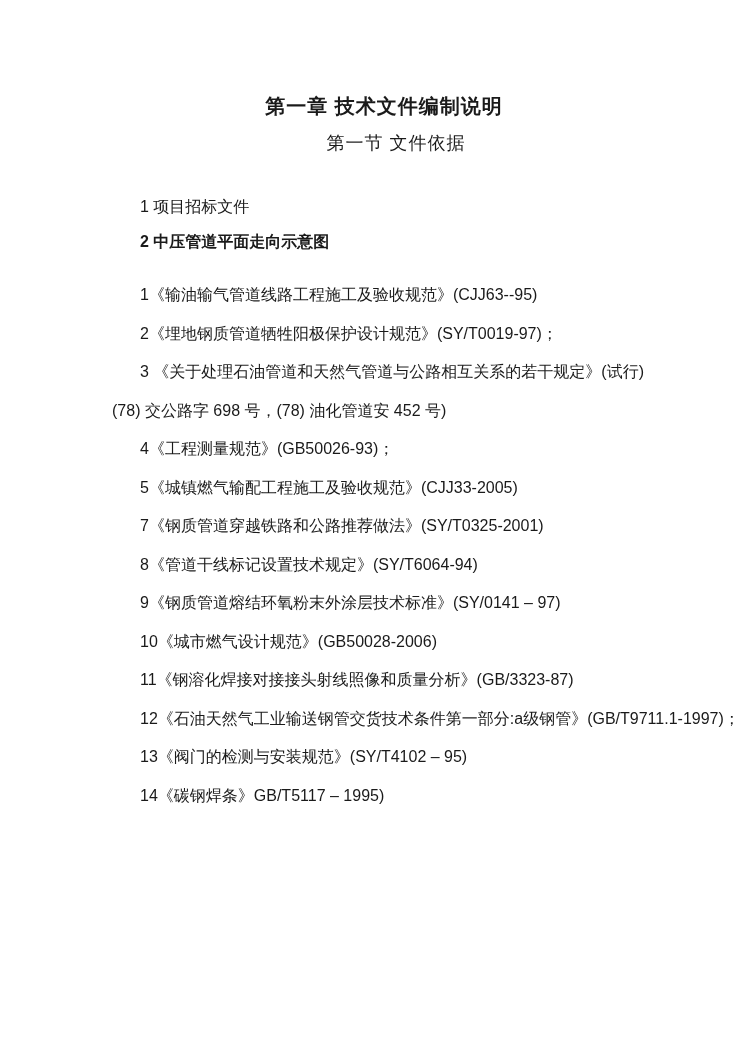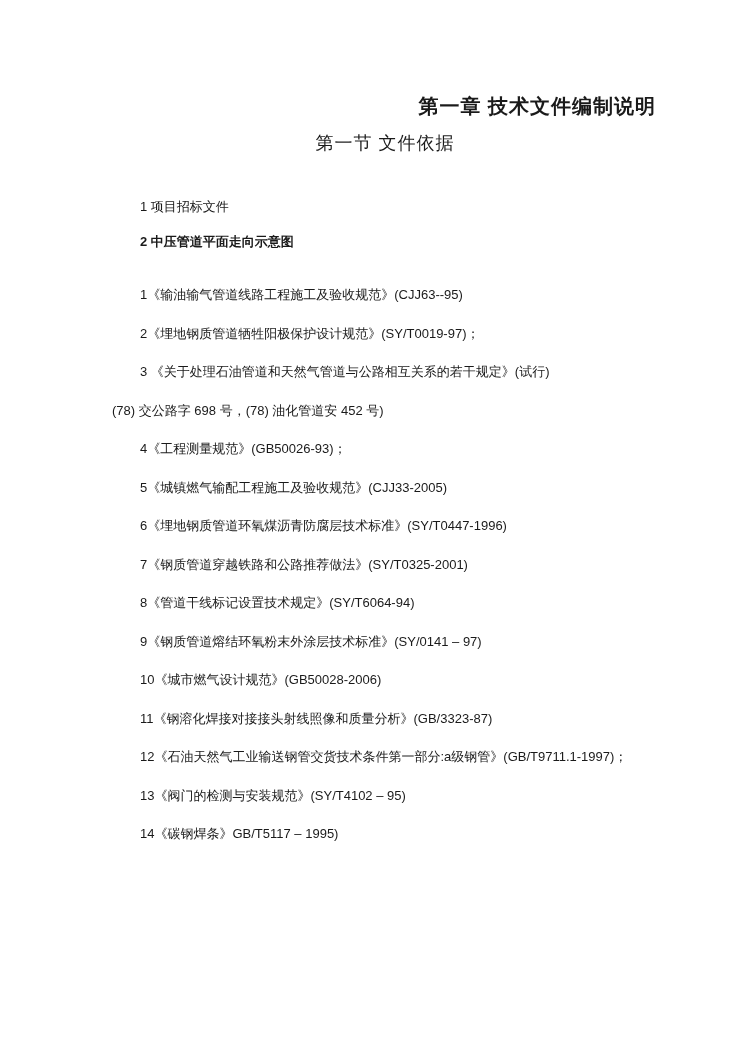--- a/index.html
+++ b/index.html
@@ -16,39 +16,39 @@
     font-family: "Liberation Sans", "DejaVu Sans", sans-serif;
     color: #1a1a1a;
     overflow: hidden;
   }
   .chapter-title {
     margin: 0;
     width: 544px;
     font-size: 20px;
     line-height: 26px;
     font-weight: bold;
-    text-align: right;
+    text-align: center;
     letter-spacing: 1px;
     white-space: nowrap;
   }
   .section-title {
-    margin: 1px;
+    margin: 12px;
     width: 544px;
     font-size: 18px;
     line-height: 24px;
     font-weight: 400;
     text-align: center;
     letter-spacing: 1px;
     white-space: nowrap;
   }
   .sec1 { margin-top: 12px; }
   .sec2 { margin-top: 87px; }
   .body-line {
     margin: 0 0 19.5px 0;
-    font-size: 13px;
+    font-size: 16px;
     line-height: 19px;
     white-space: nowrap;
   }
   .indent { padding-left: 28px; }
   .s1-item1 { margin-top: 42px; margin-bottom: 16px; }
   .s1-item2 { margin-bottom: 0; font-weight: bold; }
   .first-std { margin-top: 34px; }
 </style>
 </head>
 <body>
@@ -64,21 +64,20 @@
   <p class="body-line indent s1-item2">2 中压管道平面走向示意图</p>
 
 
   <div>
     <p class="body-line indent first-std">1《输油输气管道线路工程施工及验收规范》(CJJ63--95)</p>
     <p class="body-line indent">2《埋地钢质管道牺牲阳极保护设计规范》(SY/T0019-97)；</p>
     <p class="body-line indent">3 《关于处理石油管道和天然气管道与公路相互关系的若干规定》(试行)</p>
     <p class="body-line">(78) 交公路字 698 号，(78) 油化管道安 452 号)</p>
     <p class="body-line indent">4《工程测量规范》(GB50026-93)；</p>
     <p class="body-line indent">5《城镇燃气输配工程施工及验收规范》(CJJ33-2005)</p>
-    <p class="body-line indent">6《埋地钢质管道环氧煤沥青防腐层技术标准》(SY/T0447-1996)</p>
     <p class="body-line indent">7《钢质管道穿越铁路和公路推荐做法》(SY/T0325-2001)</p>
     <p class="body-line indent">8《管道干线标记设置技术规定》(SY/T6064-94)</p>
     <p class="body-line indent">9《钢质管道熔结环氧粉末外涂层技术标准》(SY/0141 – 97)</p>
     <p class="body-line indent">10《城市燃气设计规范》(GB50028-2006)</p>
     <p class="body-line indent">11《钢溶化焊接对接接头射线照像和质量分析》(GB/3323-87)</p>
     <p class="body-line indent">12《石油天然气工业输送钢管交货技术条件第一部分:a级钢管》(GB/T9711.1-1997)；</p>
     <p class="body-line indent">13《阀门的检测与安装规范》(SY/T4102 – 95)</p>
     <p class="body-line indent">14《碳钢焊条》GB/T5117 – 1995)</p>
   </div>
 

